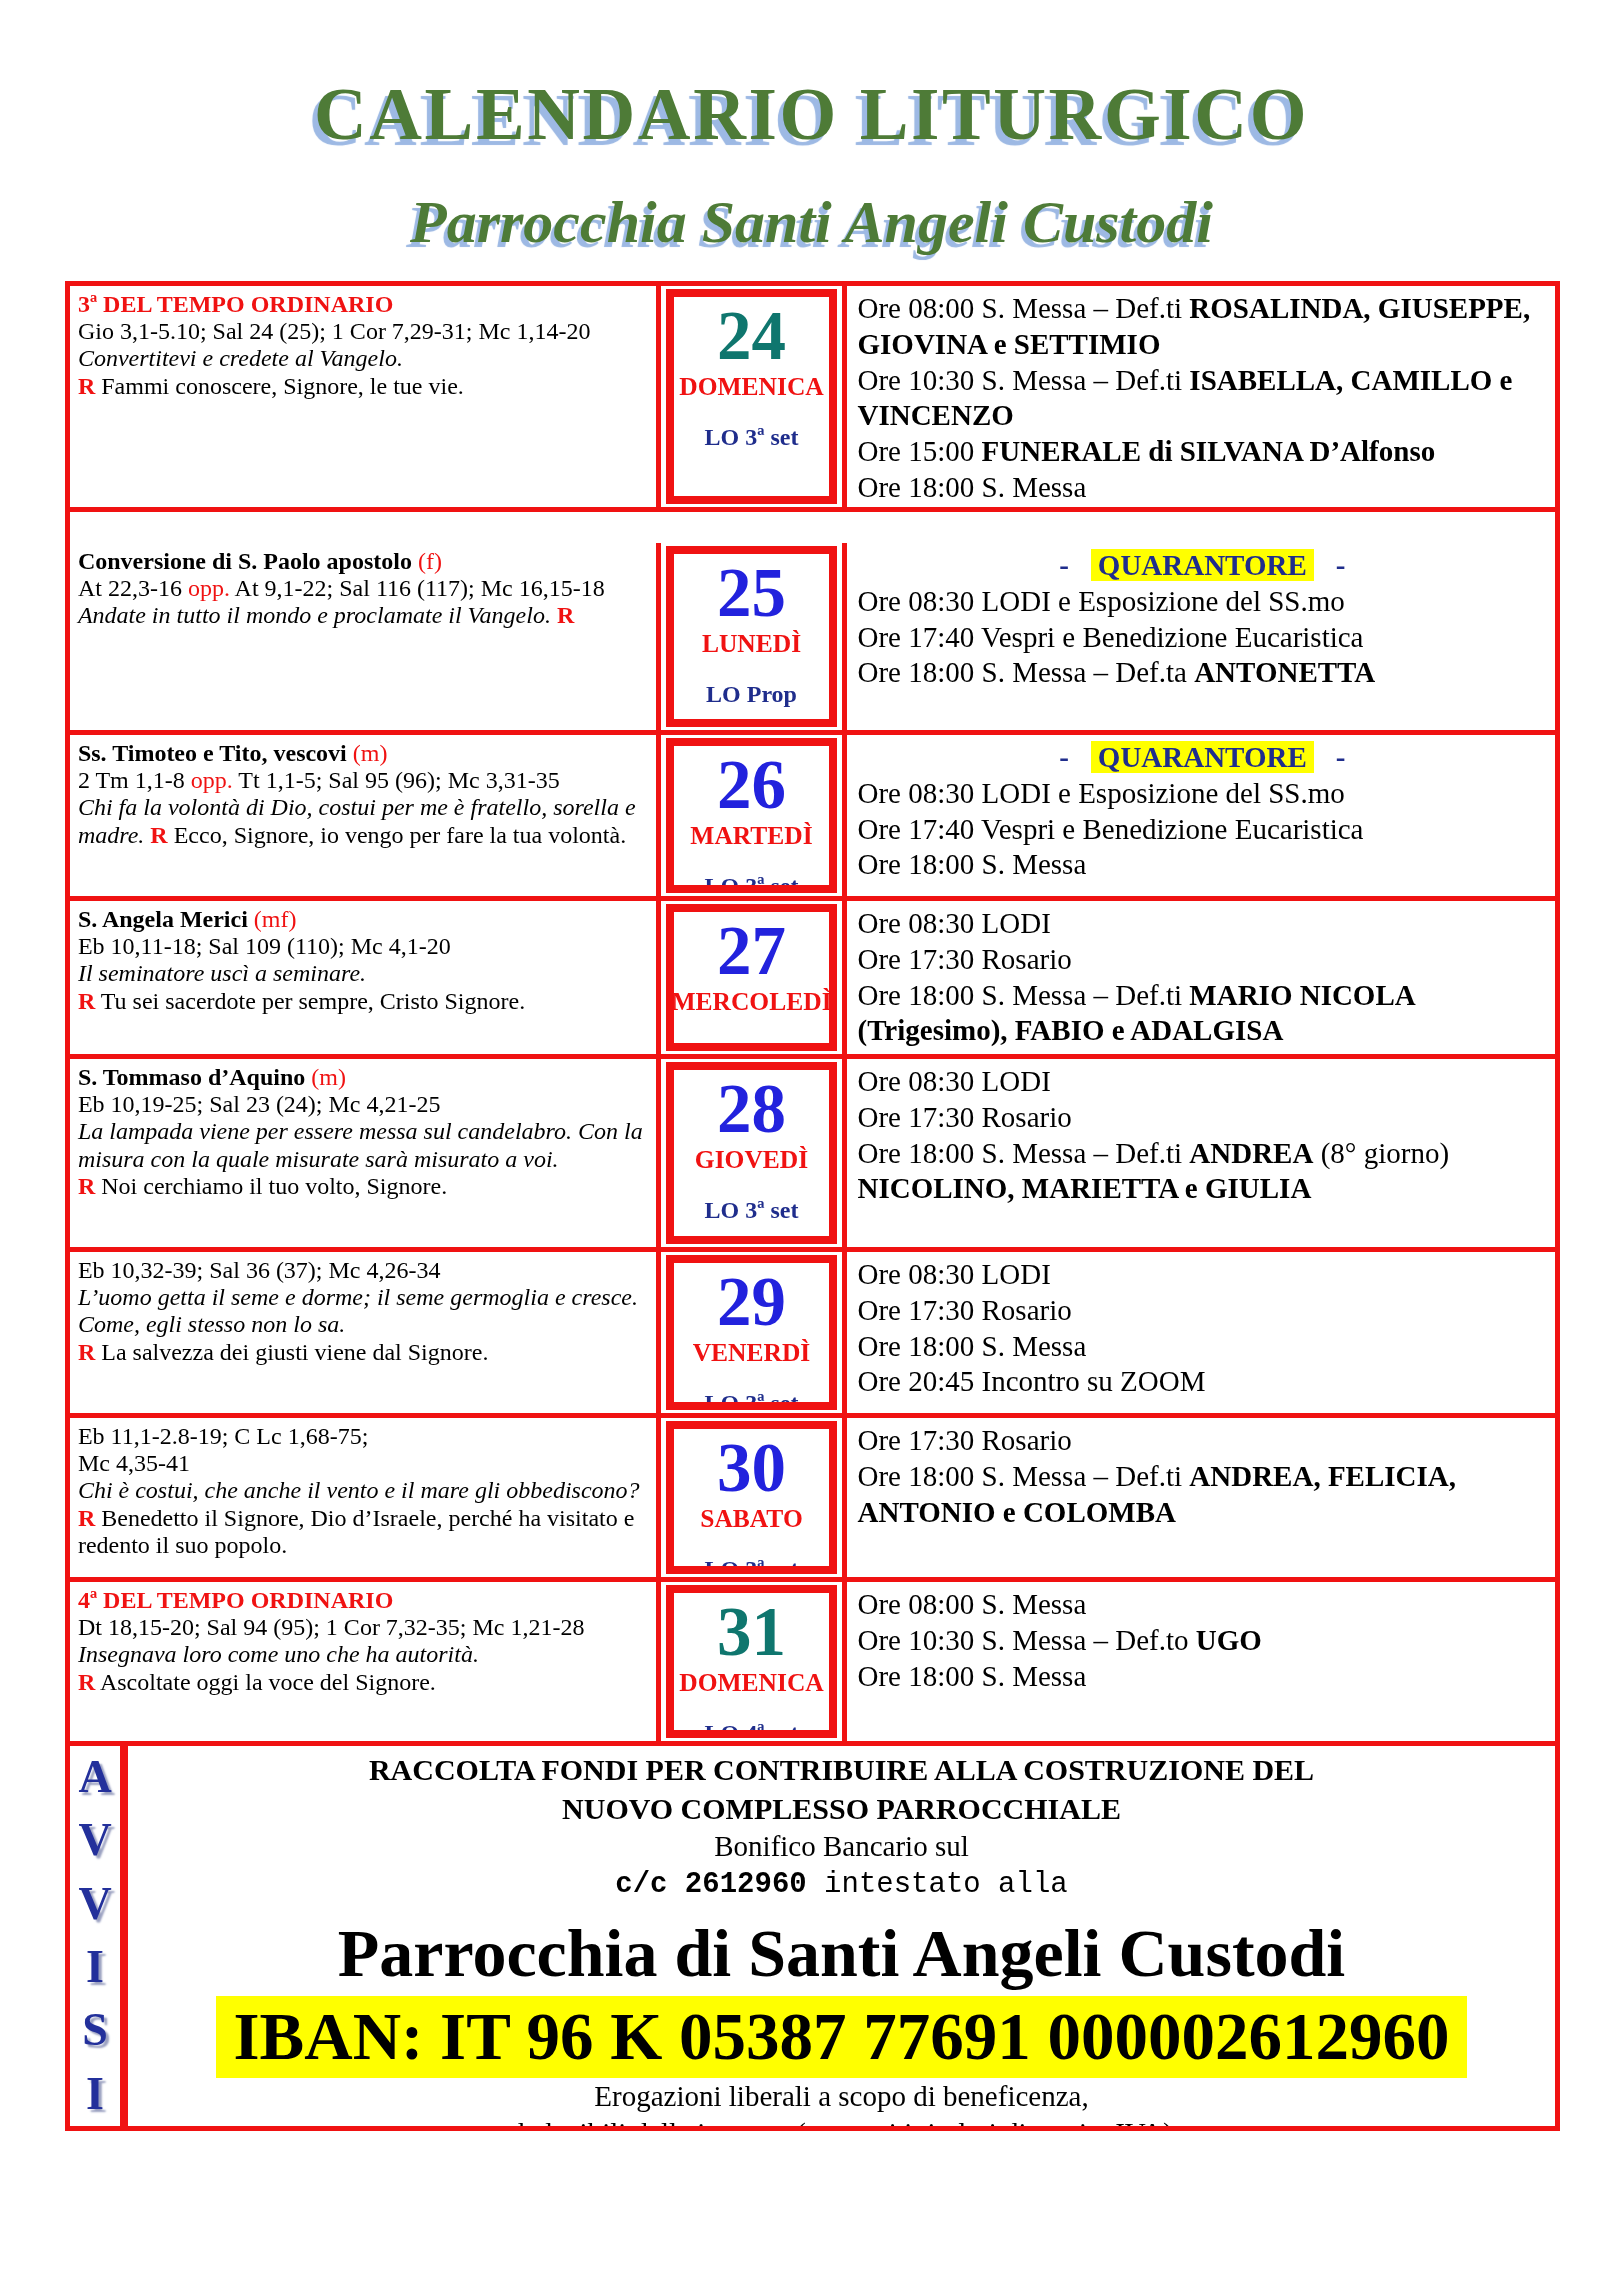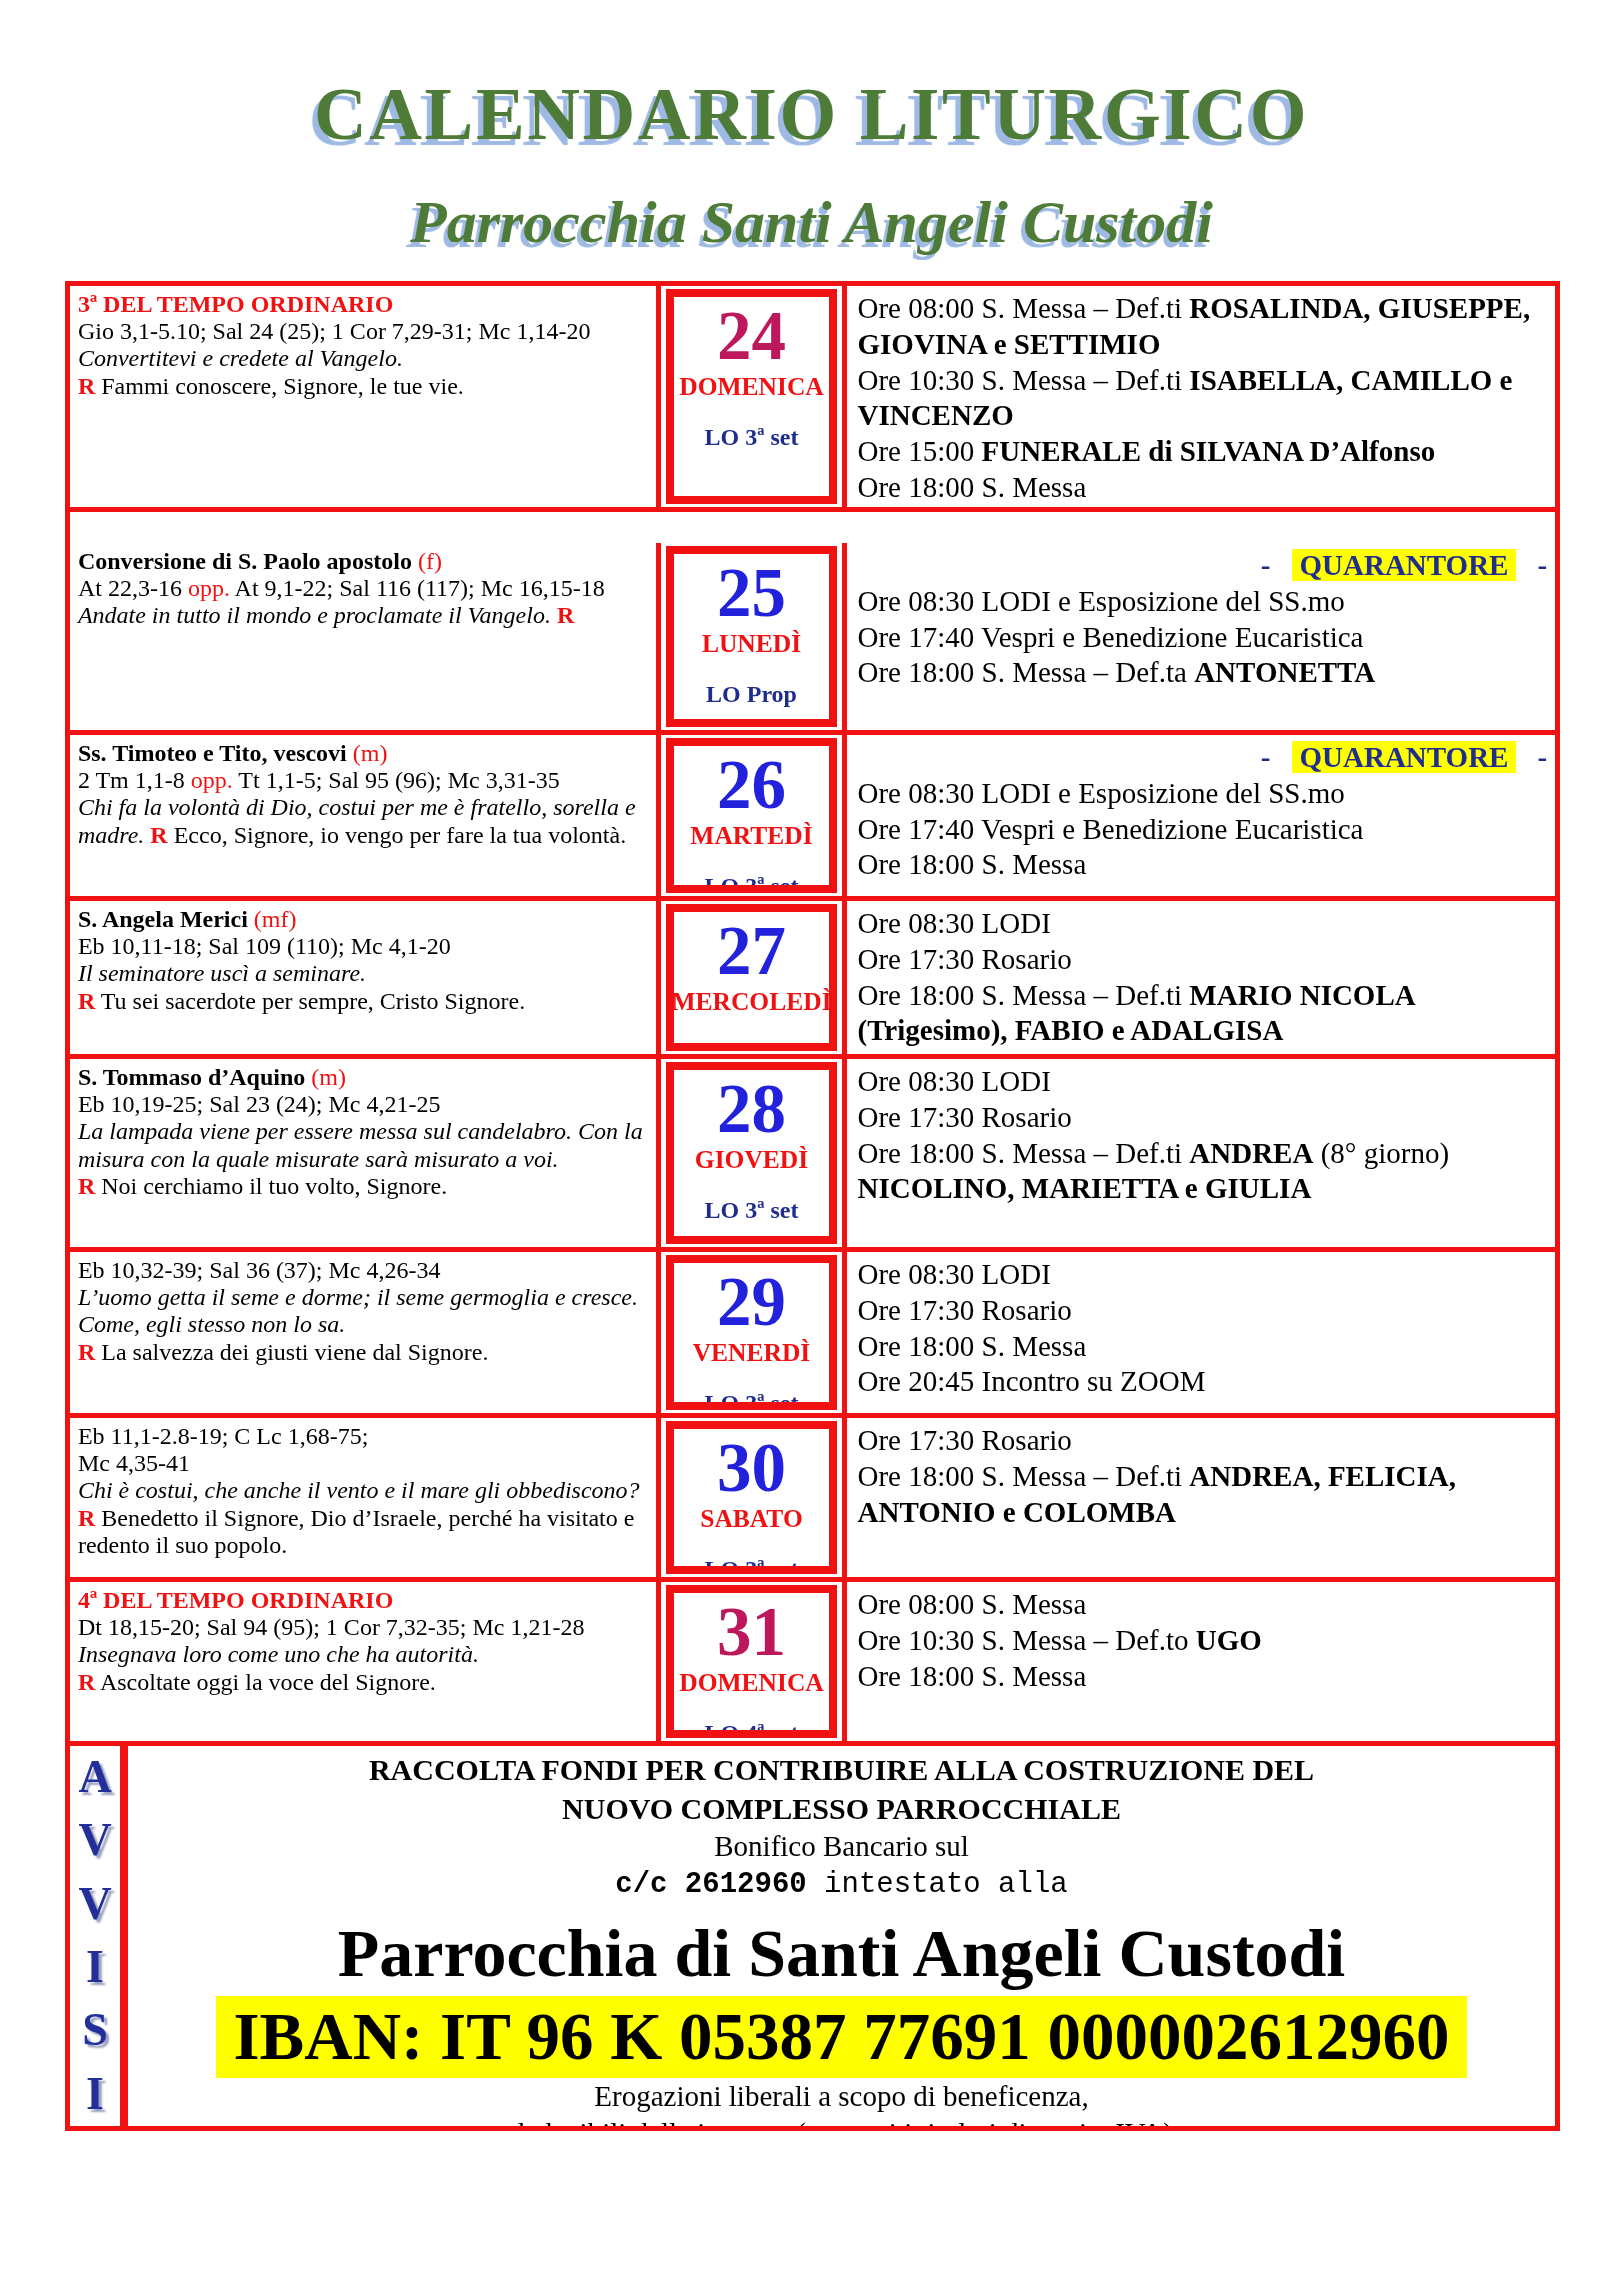--- a/index.html
+++ b/index.html
@@ -20,26 +20,26 @@
   .row{display:flex;border-bottom:5.2px solid #f01212;box-sizing:border-box;overflow:hidden;}
   .row:last-child{border-bottom:none;}
   .cell-left{width:591px;border-right:5.2px solid #f01212;box-sizing:border-box;
              padding:5.2px 9.2px 0 7.9px;font-size:24px;line-height:1.13;overflow:hidden;}
   .cell-mid{width:186px;border-right:5.2px solid #f01212;box-sizing:border-box;overflow:hidden;}
   .cell-right{flex:1;padding:4.6px 7.9px 0 10.5px;font-size:29px;line-height:1.24;overflow:hidden;}
   .daybox{margin:3.3px 4.6px;border:8.5px solid #f01212;height:calc(100% - 6.5px);
           box-sizing:border-box;display:flex;flex-direction:column;align-items:center;
           text-align:center;overflow:hidden;}
   .daynum{font-size:69px;line-height:1.05;font-weight:bold;margin-top:2.6px;}
-  .daynum.red{color:#be185d;text-align:right;} .daynum.blue{color:#2222dd;}
+  .daynum.red{color:#0f766e;text-align:right;} .daynum.blue{color:#2222dd;}
   .dayname{font-size:25.5px;font-weight:bold;color:#f01212;line-height:1.2;}
   .daylo{font-size:24px;font-weight:bold;color:#1f2d8c;margin-top:21px;line-height:1.1;}
 
   .tline{min-height:1em;}
-  .tline.center{text-align:right;}
+  .tline.center{text-align:center;}
   .sg-b{font-weight:bold;}
   .sg-i{font-style:italic;}
   .sg-r{color:#f01212;font-weight:bold;}
   .sg-rb{color:#f01212;font-weight:bold;}
   .sg-red{color:#f01212;}
   .sg-hl{background:#ffff00;color:#1f2d8c;font-weight:bold;}
   .sg-navy{color:#1f2d8c;font-weight:bold;}
 
   
   .avv-left{width:58px;border-right:8.5px solid #f01212;box-sizing:border-box;

